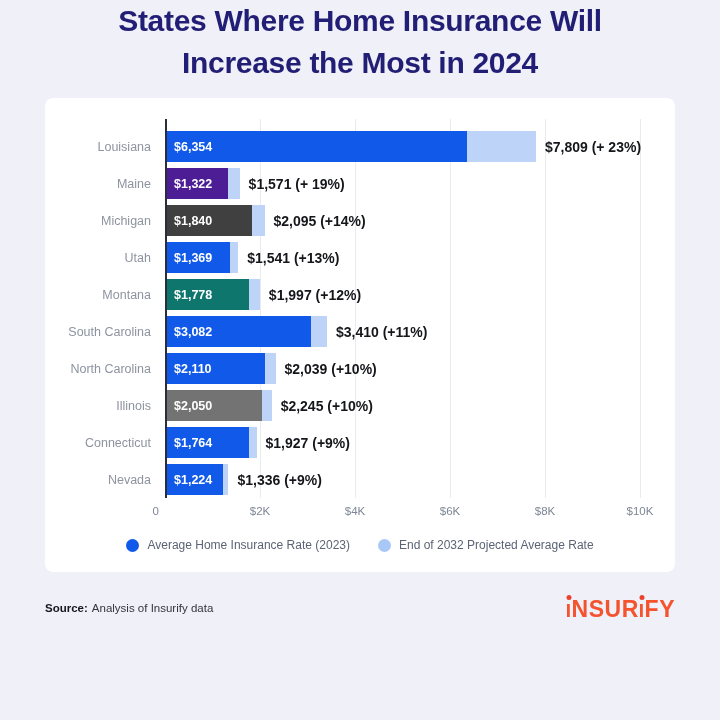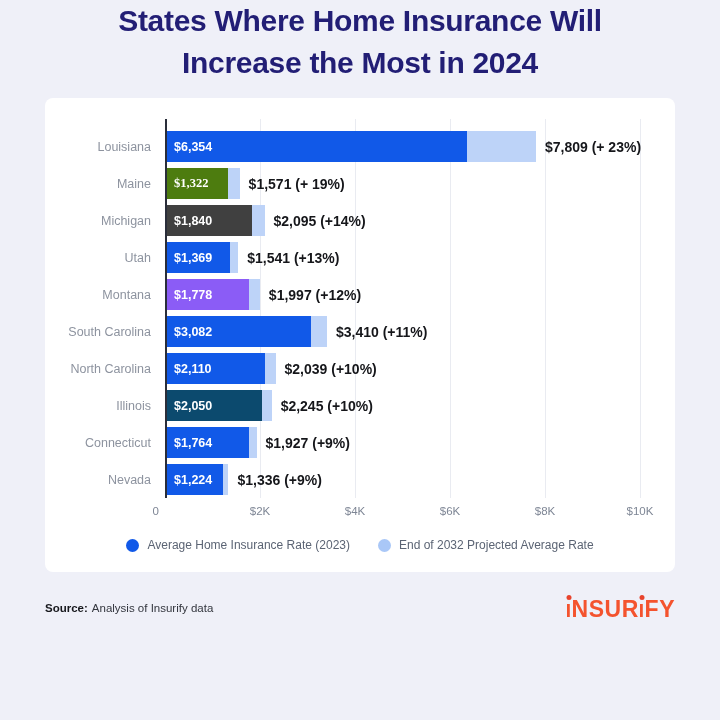--- a/index.html
+++ b/index.html
@@ -67,21 +67,21 @@
             <span class="row-label">Louisiana</span>
             <div class="bar bar-light" style="width: 75.0865%; background: rgb(189, 211, 248);"></div>
             <div class="bar bar-dark" style="width: 61.0962%; background: rgb(17, 89, 232);">
               <span class="label-in">$6,354</span>
             </div>
             <span class="label-out" style="left: calc(75.0865% + 9px);">$7,809 (+ 23%)</span>
           </div>
           <div class="row">
             <span class="row-label">Maine</span>
             <div class="bar bar-light" style="width: 15.1058%; background: rgb(189, 211, 248);"></div>
-            <div class="bar bar-dark" style="width: 12.7115%; background: #4d7c0f; font-family: Liberation Serif, serif;">
+            <div class="bar bar-dark" style="width: 12.7115%; background: #4c1d95;">
               <span class="label-in">$1,322</span>
             </div>
             <span class="label-out" style="left: calc(15.1058% + 9px);">$1,571 (+ 19%)</span>
           </div>
           <div class="row">
             <span class="row-label">Michigan</span>
             <div class="bar bar-light" style="width: 20.1442%; background: rgb(189, 211, 248);"></div>
             <div class="bar bar-dark" style="width: 17.6923%; background: #404040;">
               <span class="label-in">$1,840</span>
             </div>
@@ -91,21 +91,21 @@
             <span class="row-label">Utah</span>
             <div class="bar bar-light" style="width: 14.8173%; background: rgb(189, 211, 248);"></div>
             <div class="bar bar-dark" style="width: 13.1635%; background: rgb(17, 89, 232);">
               <span class="label-in">$1,369</span>
             </div>
             <span class="label-out" style="left: calc(14.8173% + 9px);">$1,541 (+13%)</span>
           </div>
           <div class="row">
             <span class="row-label">Montana</span>
             <div class="bar bar-light" style="width: 19.2019%; background: rgb(189, 211, 248);"></div>
-            <div class="bar bar-dark" style="width: 17.0962%; background: #8b5cf6;">
+            <div class="bar bar-dark" style="width: 17.0962%; background: #0f766e;">
               <span class="label-in">$1,778</span>
             </div>
             <span class="label-out" style="left: calc(19.2019% + 9px);">$1,997 (+12%)</span>
           </div>
           <div class="row">
             <span class="row-label">South Carolina</span>
             <div class="bar bar-light" style="width: 32.7885%; background: rgb(189, 211, 248);"></div>
             <div class="bar bar-dark" style="width: 29.6346%; background: rgb(17, 89, 232);">
               <span class="label-in">$3,082</span>
             </div>
@@ -115,21 +115,21 @@
             <span class="row-label">North Carolina</span>
             <div class="bar bar-light" style="width: 22.375%; background: rgb(189, 211, 248);"></div>
             <div class="bar bar-dark" style="width: 20.2885%; background: rgb(17, 89, 232);">
               <span class="label-in">$2,110</span>
             </div>
             <span class="label-out" style="left: calc(22.375% + 9px);">$2,039 (+10%)</span>
           </div>
           <div class="row">
             <span class="row-label">Illinois</span>
             <div class="bar bar-light" style="width: 21.5865%; background: rgb(189, 211, 248);"></div>
-            <div class="bar bar-dark" style="width: 19.7115%; background: #0c4a6e;">
+            <div class="bar bar-dark" style="width: 19.7115%; background: #737373;">
               <span class="label-in">$2,050</span>
             </div>
             <span class="label-out" style="left: calc(21.5865% + 9px);">$2,245 (+10%)</span>
           </div>
           <div class="row">
             <span class="row-label">Connecticut</span>
             <div class="bar bar-light" style="width: 18.5288%; background: rgb(189, 211, 248);"></div>
             <div class="bar bar-dark" style="width: 16.9615%; background: rgb(17, 89, 232);">
               <span class="label-in">$1,764</span>
             </div>

